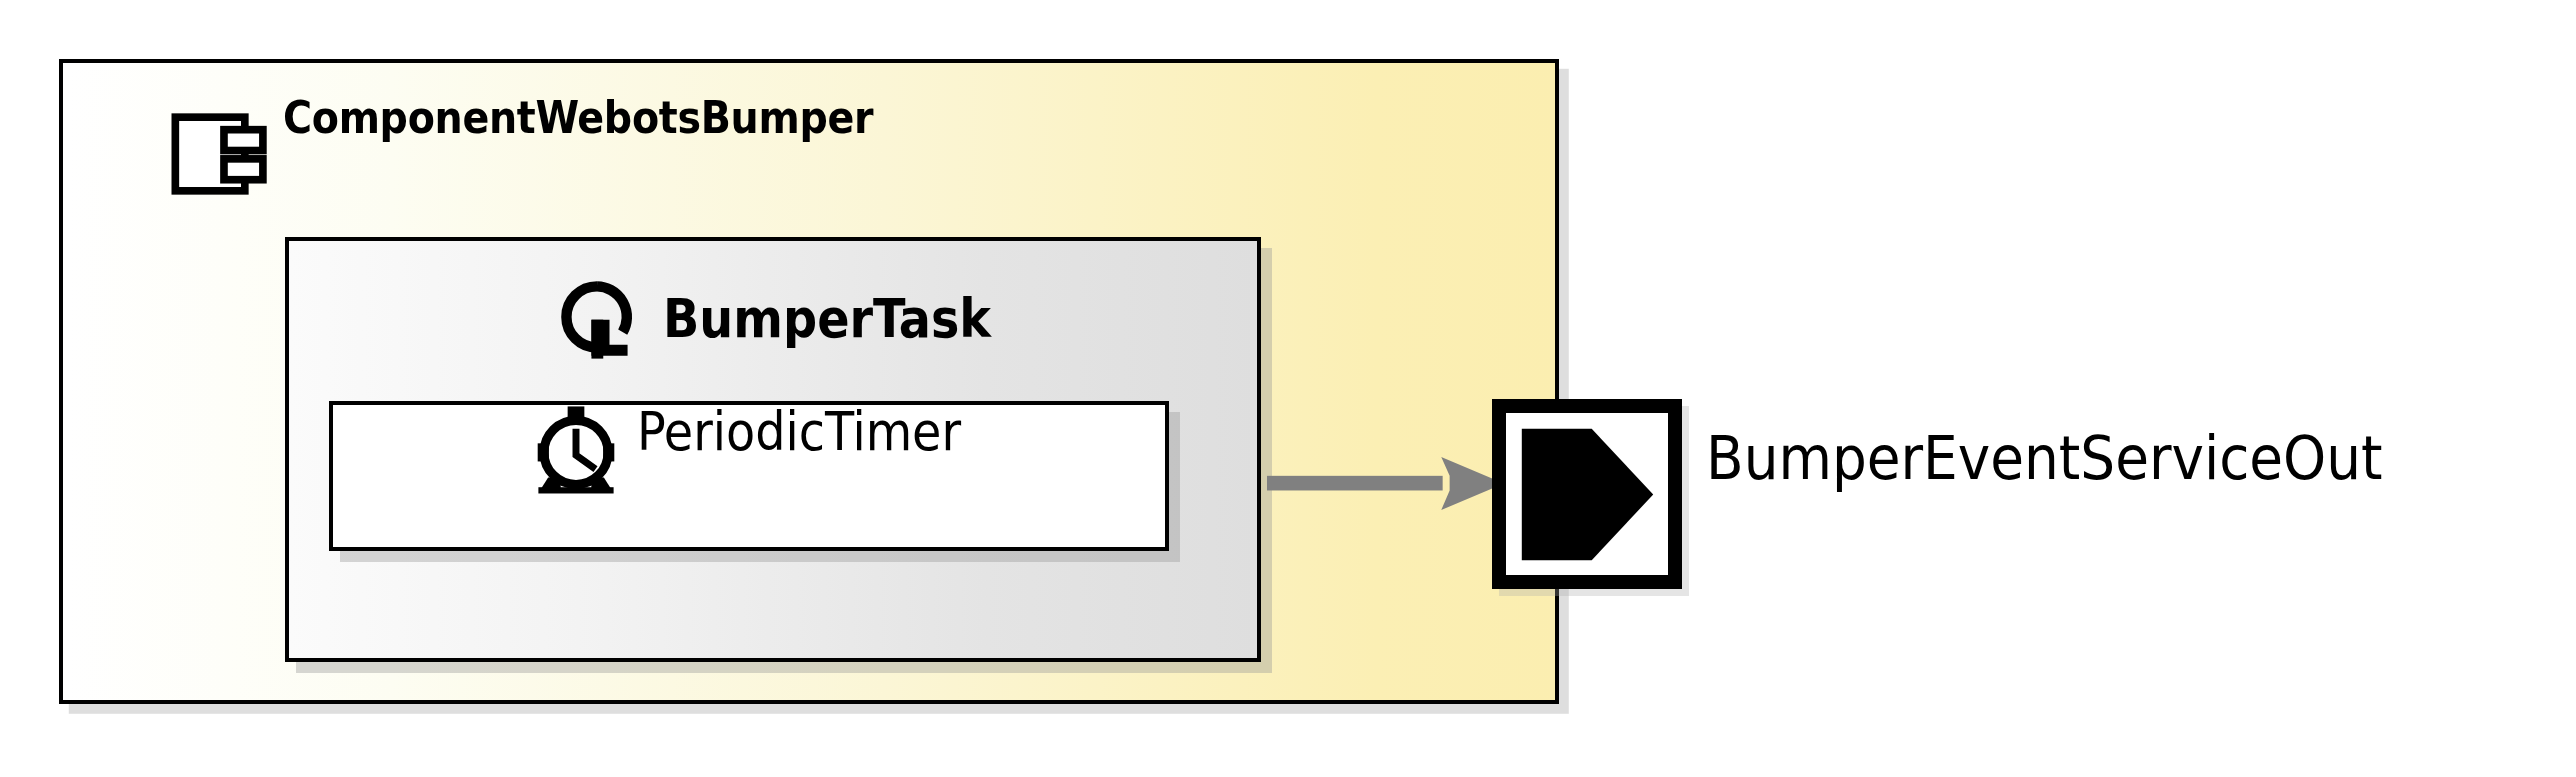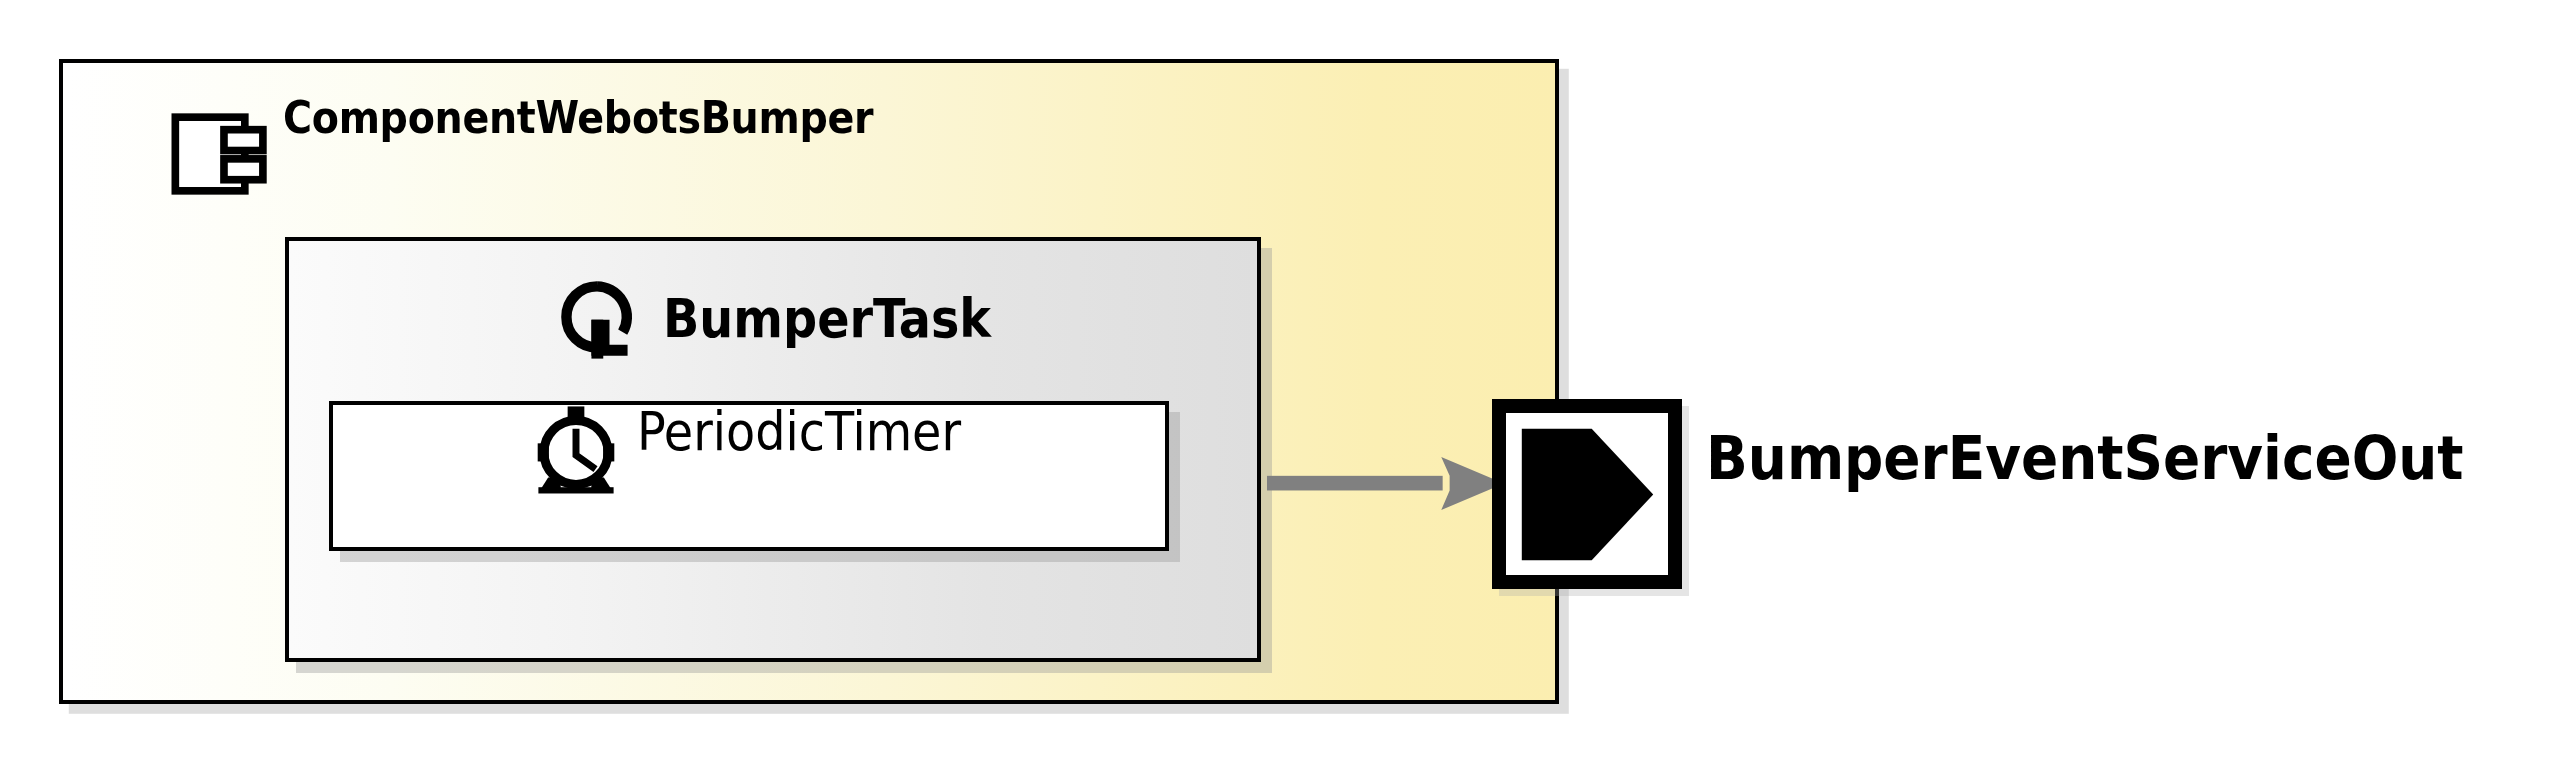--- a/index.html
+++ b/index.html
@@ -147,21 +147,21 @@
     width: 137px;
     height: 137px;
   }
   #port-glyph svg { display:block; width:137px; height:137px; }
 
   #port-label {
     position: absolute;
     left: 1706px;
     top: 427px;
     font-size: 61px;
-    font-weight: 700;
+    font-weight: 400;
     color: #000000;
     white-space: nowrap;
     line-height: 1;
   }
 </style>
 </head>
 <body>
 
 <div id="diagram-canvas">
 

